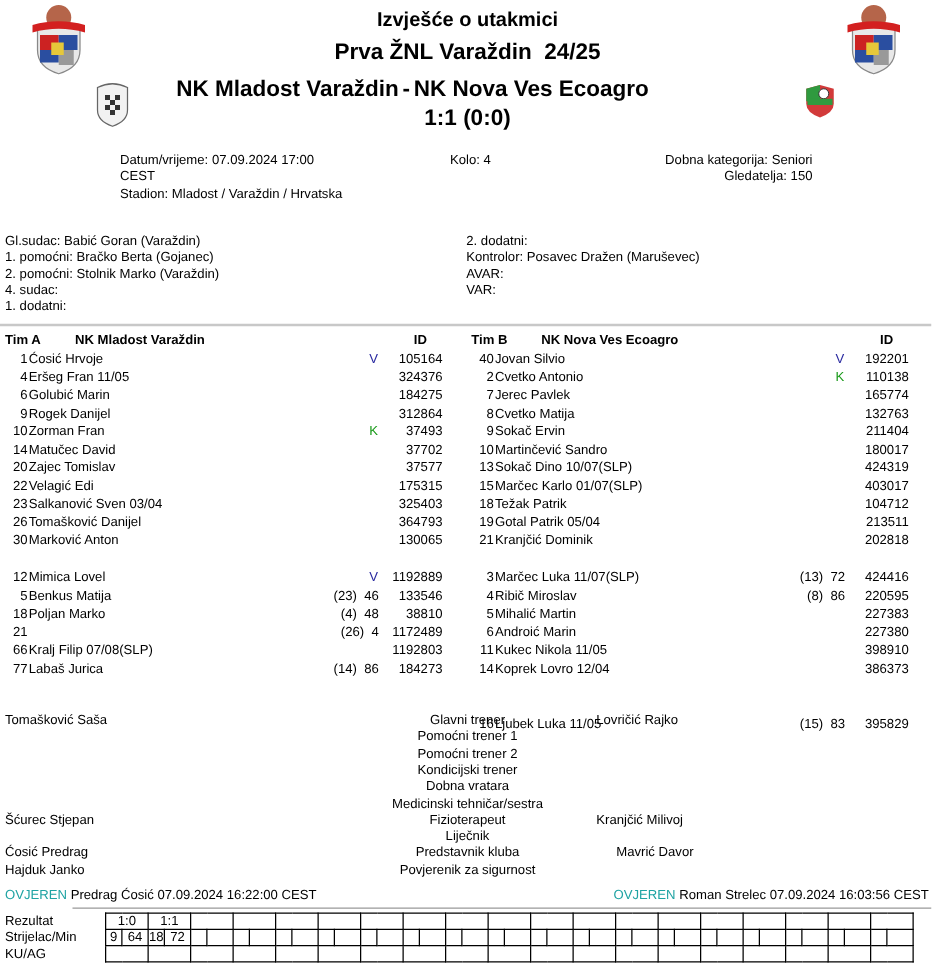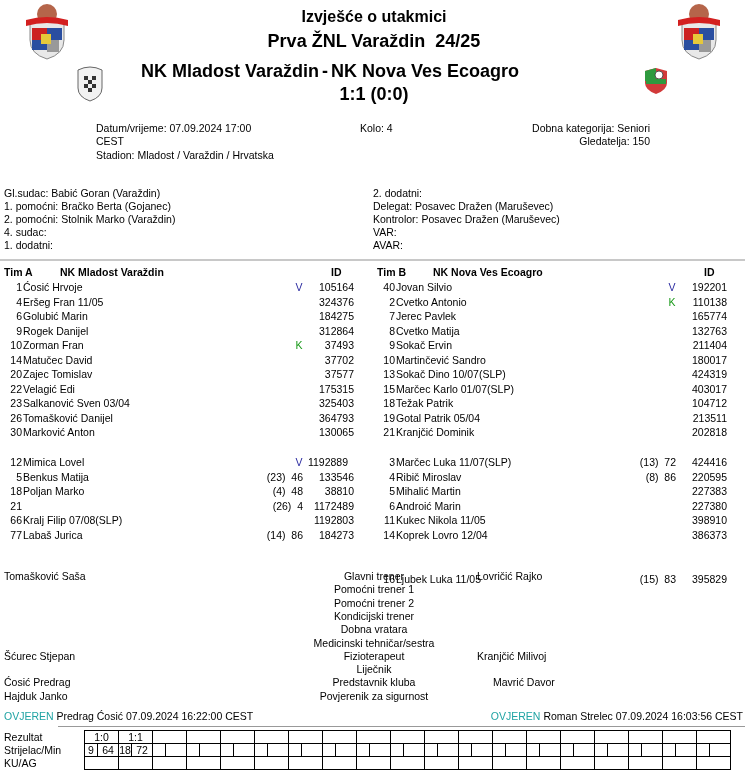--- a/index.html
+++ b/index.html
@@ -107,24 +107,23 @@
 
 <div class="abs line13" style="left:4px; top:187px;">
   <div>Gl.sudac: Babić Goran (Varaždin)</div>
   <div>1. pomoćni: Bračko Berta (Gojanec)</div>
   <div>2. pomoćni: Stolnik Marko (Varaždin)</div>
   <div>4. sudac:</div>
   <div>1. dodatni:</div>
 </div>
 <div class="abs line13" style="left:373px; top:187px;">
   <div>2. dodatni:</div>
-  <div>Delegat: Posavec Dražen (Maruševec)</div>
   <div>Kontrolor: Posavec Dražen (Maruševec)</div>
+  <div>AVAR:</div>
   <div>VAR:</div>
-  <div>AVAR:</div>
 </div>
 
 <div class="hr" style="left:0; top:259px; width:745px;"></div>
 
 <div class="abs team-head" style="left:4px; top:266px;">Tim A</div>
 <div class="abs team-head" style="left:60px; top:266px;">NK Mladost Varaždin</div>
 <div class="abs team-head" style="left:331px; top:266px;">ID</div>
 <div class="abs team-head" style="left:377px; top:266px;">Tim B</div>
 <div class="abs team-head" style="left:433px; top:266px;">NK Nova Ves Ecoagro</div>
 <div class="abs team-head" style="left:704px; top:266px;">ID</div>
@@ -186,21 +185,21 @@
       <span class="num">30</span>
       <span class="pname">Marković Anton</span>
       <span class="pid" style="left: 302px;">130065</span>
     </div>
   </div>
 <div id="team-a-subs">
     <div class="row" style="left: 0px; top: 455px; width: 370px;">
       <span class="num">12</span>
       <span class="pname">Mimica Lovel</span>
       <span class="mark v" style="left: 292px;">V</span>
-      <span class="pid" style="left: 302px; text-align: center;">1192889</span>
+      <span class="pid" style="left: 302px;">1192889</span>
     </div>
     <div class="row" style="left: 0px; top: 469.5px; width: 370px;">
       <span class="num">5</span>
       <span class="pname">Benkus Matija</span>
       <span class="sub" style="left: 243px; white-space: pre;">(23)  46</span>
       <span class="pid" style="left: 302px;">133546</span>
     </div>
     <div class="row" style="left: 0px; top: 484px; width: 370px;">
       <span class="num">18</span>
       <span class="pname">Poljan Marko</span>

